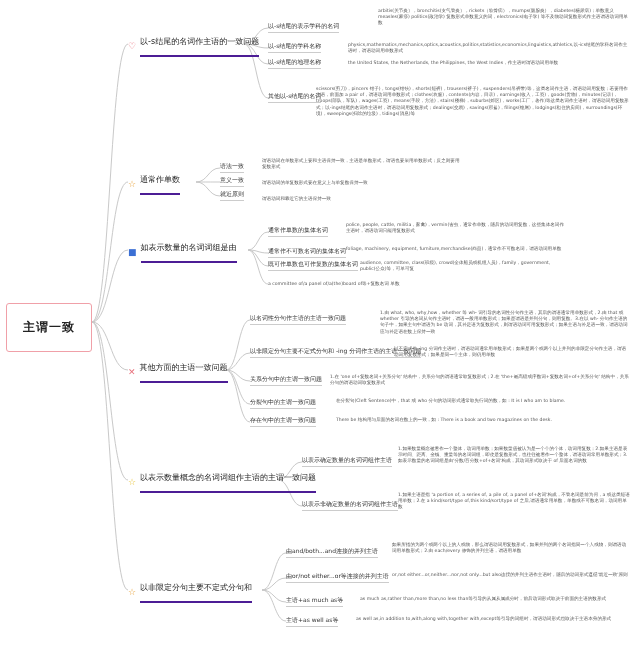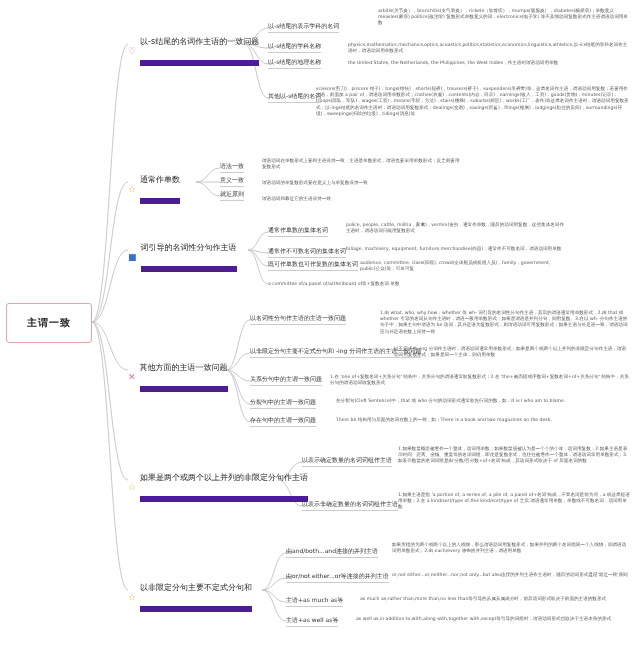--- a/index.html
+++ b/index.html
@@ -1,31 +1,31 @@
 <!DOCTYPE html>
 <html><head>
 <meta charset="utf-8">
 <style>
   html,body{margin:0;padding:0;background:#ffffff;}
   body{width:640px;height:646px;font-family:"DejaVu Sans","Liberation Sans",sans-serif;color:#333;overflow:hidden;}
   #canvas{position:relative;width:640px;height:646px;}
   svg.lines{position:absolute;left:0;top:0;width:640px;height:646px;pointer-events:none;}
   .node{position:absolute;box-sizing:border-box;}
   .root{
-    left:6px;top:303px;width:86px;height:40px;
+    left:6px;top:303px;width:86px;height:49px;
     border:1px solid #f0a0a8;border-radius:3px;background:#fff;
     display:flex;align-items:center;justify-content:center;
-    font-size:10px;font-weight:bold;color:#222;letter-spacing:1px;
+    font-size:12px;font-weight:bold;color:#222;letter-spacing:1px;
   }
   .l1{
     display:flex;align-items:center;gap:4px;
     font-size:8px;color:#222;white-space:nowrap;
   }
   .l1 .ic{font-size:9px;line-height:1;}
-  .l1 .txt{border-bottom:6px solid #4c1d95;padding-bottom:13px;}
+  .l1 .txt{border-bottom:2px solid #4c1d95;padding-bottom:8px;}
   .l2{font-size:6px;color:#333;white-space:nowrap;border-bottom:1px solid #ccc;padding-bottom:1px;}
   .l3{font-size:4.6px;color:#555;line-height:1.35;}
   .wrap{white-space:normal;}
 </style>
 </head>
 <body>
 
 <div id="canvas">
 
   <svg class="lines">
@@ -89,21 +89,21 @@
   </div>
   <div class="node l2" style="left:220px;top:162px;">语法一致</div>
   <div class="node l3 wrap" style="left:262px;top:158px;width:200px;">谓语动词在单数形式上要和主语保持一致，主语是单数形式，谓语也要采用单数形式；反之则要用复数形式</div>
   <div class="node l2" style="left:220px;top:176px;">意义一致</div>
   <div class="node l3 wrap" style="left:262px;top:180px;width:200px;">谓语动词的单复数形式要在意义上与单复数保持一致</div>
   <div class="node l2" style="left:220px;top:190px;">就近原则</div>
   <div class="node l3 wrap" style="left:262px;top:196px;width:200px;">谓语动词和靠近它的主语保持一致</div>
 
   <div class="node l1" style="left:128px;top:242px;">
     <span class="ic" style="color:#3b6fd4">■</span>
-    <span class="txt">词引导的名词性分句作主语</span>
+    <span class="txt">如表示数量的名词词组是由</span>
   </div>
   <div class="node l2" style="left:268px;top:226px;">通常作单数的集体名词</div>
   <div class="node l3 wrap" style="left:346px;top:222px;width:220px;">police, people, cattle, militia，家禽)，vermin(害虫，通常作单数，随后的动词用复数，这些集体名词作主语时，谓语动词只能用复数形式</div>
   <div class="node l2" style="left:268px;top:247px;">通常作不可数名词的集体名词</div>
   <div class="node l3 wrap" style="left:346px;top:246px;width:220px;">foliage, machinery, equipment, furniture,merchandise(商品)，通常作不可数名词，谓语动词用单数</div>
   <div class="node l2" style="left:268px;top:260px;">既可作单数也可作复数的集体名词</div>
   <div class="node l3 wrap" style="left:360px;top:260px;width:210px;">audience, committee, class(班级), crowd(全体船员或机组人员)，family，government, public(公众)等，可单可复</div>
   <div class="node l3" style="left:268px;top:281px;">a committee of/a panel of/a(the)board of等+复数名词 单数</div>
 
   <div class="node l1" style="left:128px;top:362px;">
@@ -116,21 +116,21 @@
   <div class="node l3 wrap" style="left:394px;top:346px;width:236px;">以不定式作 -ing 分词作主语时，谓语动词通常用单数形式；如果是两个或两个以上并列的非限定分句作主语，谓语动词用复数形式；如果是同一个主体，则仍用单数</div>
   <div class="node l2" style="left:250px;top:375px;">关系分句中的主谓一致问题</div>
   <div class="node l3 wrap" style="left:330px;top:374px;width:300px;">1.在 'one of+复数名词+关系分句' 结构中，关系分句的谓语通常取复数形式；2.在 'the+最高级或序数词+复数名词+of+关系分句' 结构中，关系分句的谓语动词取复数形式</div>
   <div class="node l2" style="left:250px;top:398px;">分裂句中的主谓一致问题</div>
   <div class="node l3 wrap" style="left:336px;top:398px;width:294px;">在分裂句(Cleft Sentence)中，that 或 who 分句的动词形式通常取先行词的数，如：It is I who am to blame.</div>
   <div class="node l2" style="left:250px;top:416px;">存在句中的主谓一致问题</div>
   <div class="node l3 wrap" style="left:336px;top:417px;width:294px;">There be 结构用与后面的名词在数上的一致，如：There is a book and two magazines on the desk.</div>
 
   <div class="node l1" style="left:128px;top:472px;">
     <span class="ic" style="color:#e8c43d">☆</span>
-    <span class="txt">如果是两个或两个以上并列的非限定分句作主语</span>
+    <span class="txt">以表示数量概念的名词词组作主语的主谓一致问题</span>
   </div>
   <div class="node l2" style="left:302px;top:456px;">以表示确定数量的名词词组作主语</div>
   <div class="node l3 wrap" style="left:398px;top:446px;width:232px;">1.如果数量概念被看作一个整体，动词用单数；如果数量值被认为是一个个的个体，动词用复数；2.如果主语是表示时间、距离、金钱、重量等的名词词组，即使是复数形式，也往往被看作一个整体，谓语动词常用单数形式；3.如表示数量的名词词组是由'分数/百分数+of+名词'构成，其动词形式取决于 of 后面名词的数</div>
   <div class="node l2" style="left:302px;top:500px;">以表示非确定数量的名词词组作主语</div>
   <div class="node l3 wrap" style="left:398px;top:492px;width:232px;">1.如果主语是指 'a portion of, a series of, a pile of, a panel of+名词'构成，不管名词是前为何，a 或这类短语用单数；2.在 a kind/sort/type of,this kind/sort/type of 之后,谓语通常用单数，单数或不可数名词，动词用单数</div>
 
   <div class="node l1" style="left:128px;top:582px;">
     <span class="ic" style="color:#e8a33d">☆</span>
     <span class="txt">以非限定分句主要不定式分句和</span>
   </div>

